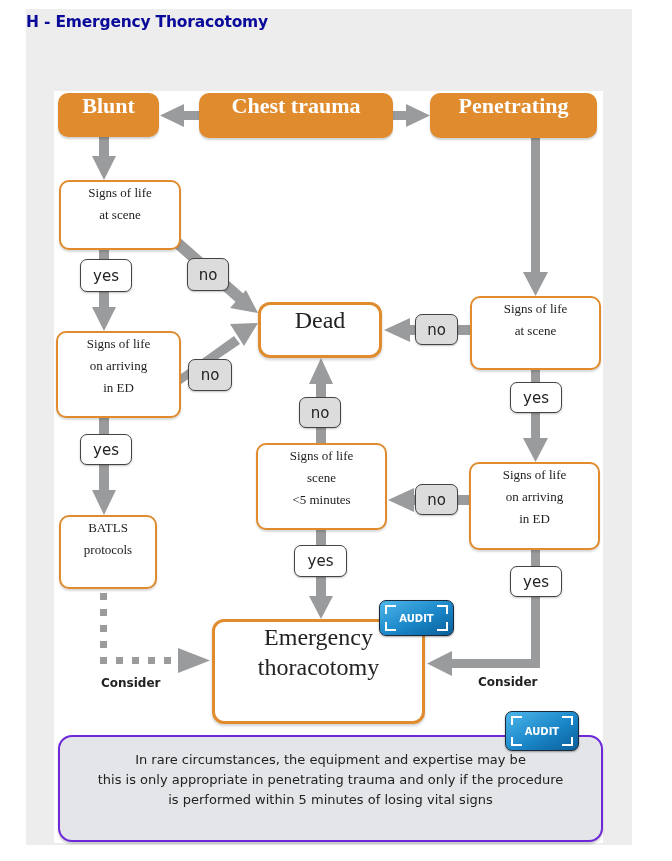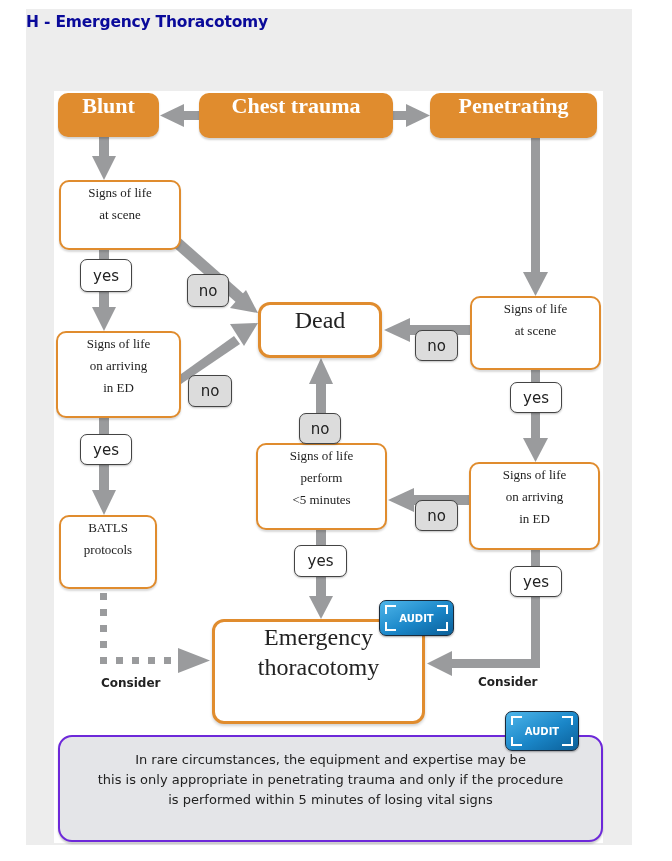--- a/index.html
+++ b/index.html
@@ -15,21 +15,21 @@
   .orange { background: #e08c2e; color: #ffffff; border-radius: 10px; font-weight: bold; font-size: 22px;
             box-shadow: 0 2px 2px rgba(0,0,0,0.18); }
   .q { background: #ffffff; border: 2px solid #e08c2e; border-radius: 10px; font-size: 13px; line-height: 22px;
        box-shadow: 0 2px 2px rgba(0,0,0,0.15); }
   .big { background: #ffffff; border: 3.5px solid #e08c2e; border-radius: 12px; font-size: 24px; line-height: 30px;
          box-shadow: 0 2px 3px rgba(0,0,0,0.18); }
   .lbl { position: absolute; box-sizing: border-box; border: 1.5px solid #444; border-radius: 7px;
          display: flex; align-items: center; justify-content: center; font-size: 15px; color: #222;
          box-shadow: 0 1px 2px rgba(0,0,0,0.25); }
   .yes { background: #ffffff; }
-  .no { background: #dcdcdc; margin-top: 16px; }
+  .no { background: #dcdcdc; }
   .consider { position: absolute; font-weight: bold; font-size: 12px; color: #222; }
   .audit { position: absolute; box-sizing: border-box; border: 1.5px solid #1a2a3a; border-radius: 7px;
            background: linear-gradient(to bottom right, #4eb6ea 0%, #1a86c8 55%, #0b5f98 100%);
            color: #fff; font-weight: bold; font-size: 10px; display: flex; align-items: center; justify-content: center;
            box-shadow: 0 1px 2px rgba(0,0,0,0.35); }
   .audit .br { position: absolute; width: 9px; height: 7px; border-color: #fff; border-style: solid; border-width: 0; }
   .audit .tl { left: 5px; top: 4px; border-top-width: 2px; border-left-width: 2px; }
   .audit .tr { right: 5px; top: 4px; border-top-width: 2px; border-right-width: 2px; }
   .audit .bl { left: 5px; bottom: 4px; border-bottom-width: 2px; border-left-width: 2px; }
   .audit .brr { right: 5px; bottom: 4px; border-bottom-width: 2px; border-right-width: 2px; }
@@ -136,21 +136,21 @@
     <span style="display:block">protocols</span>
   </div>
 </div>
 
 <div class="node big" style="left:258px; top:302px; width:124px; height:56px;">
   <span>Dead</span>
 </div>
 <div class="node q" style="left:256px; top:443px; width:131px; height:87px;">
   <div>
     <span style="display:block">Signs of life</span>
-    <span style="display:block">perform</span>
+    <span style="display:block">scene</span>
     <span style="display:block">&lt;5 minutes</span>
   </div>
 </div>
 <div class="node big" style="left:212px; top:619px; width:213px; height:105px;">
   <div>
     <span style="display:block">Emergency</span>
     <span style="display:block">thoracotomy</span>
   </div>
 </div>
 

